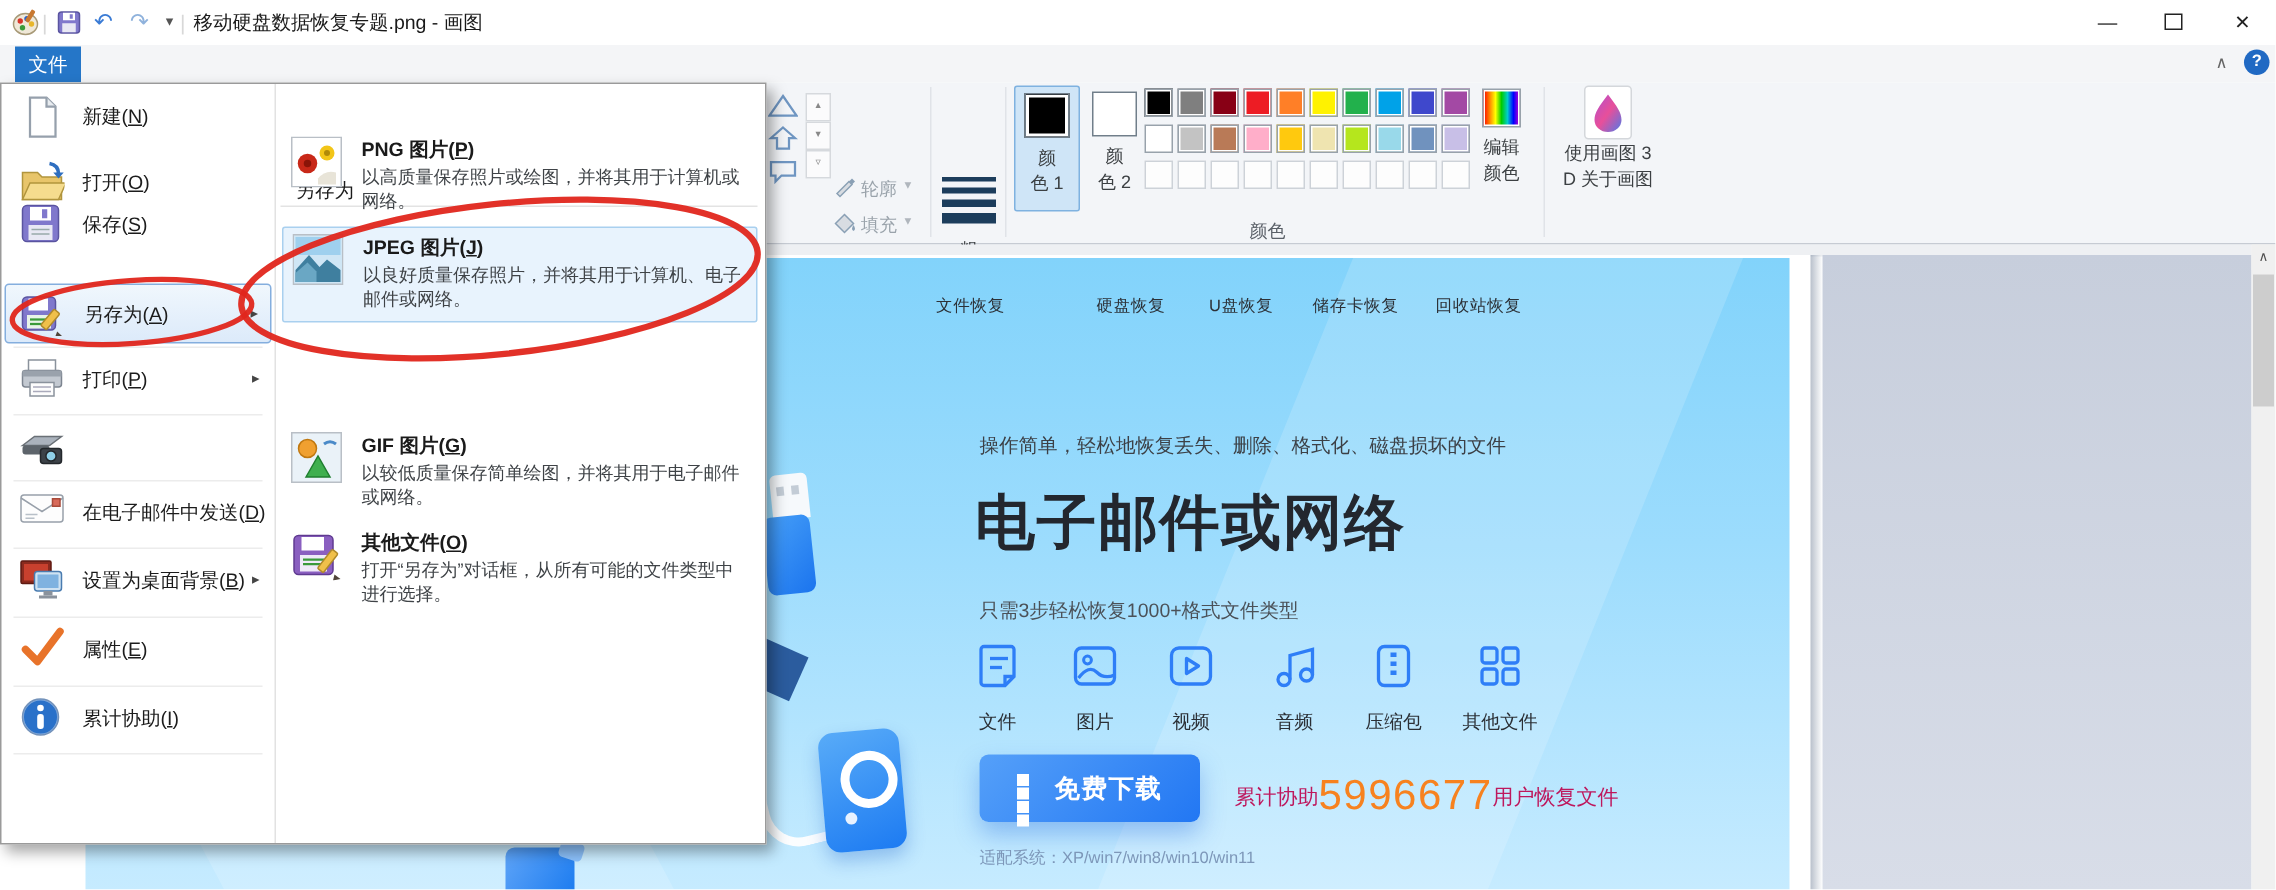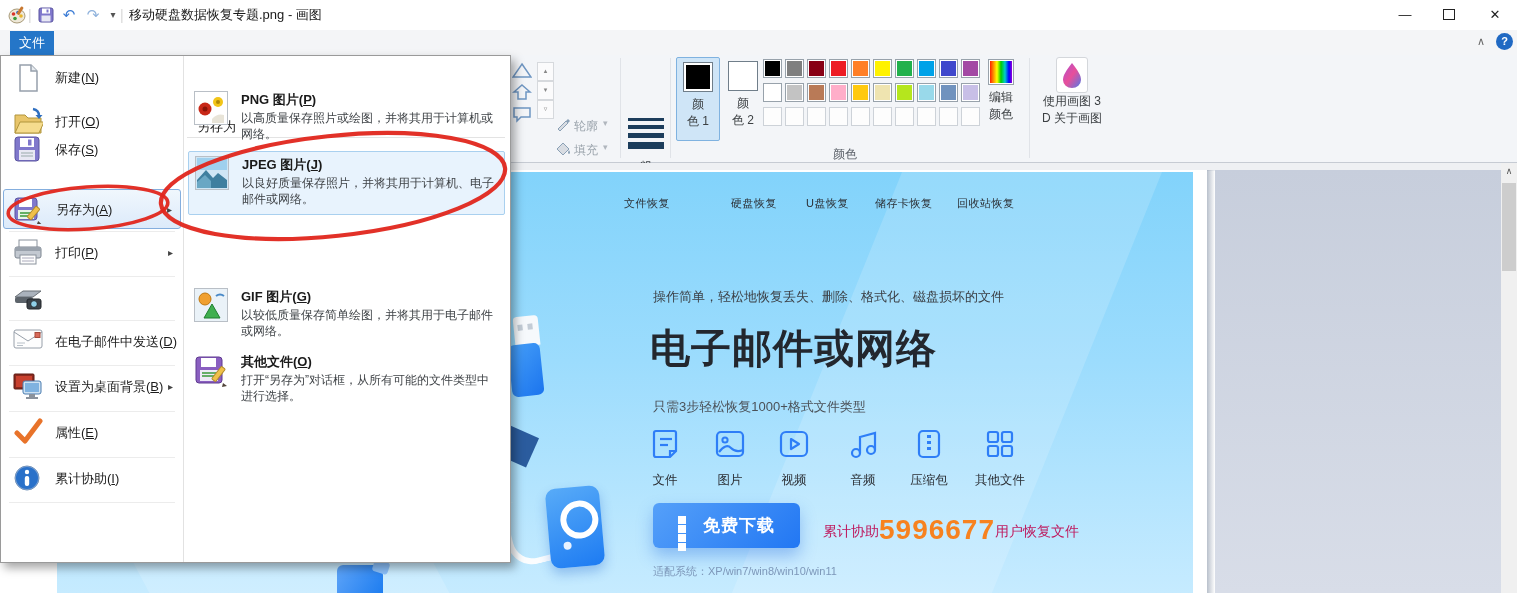--- a/index.html
+++ b/index.html
@@ -61,21 +61,21 @@
   .subheading{left:653px;top:398px;font-size:13px;color:#4b5158}
   .ft-item{position:absolute;top:428px;width:64px;text-align:center}
   .ft-label{display:block;margin-top:8px;font-size:12.5px;color:#2b2f35}
   .dl-btn{left:653px;top:503px;width:147px;height:45px;border-radius:6px;color:#fff;
           background:linear-gradient(135deg,#55a0f9,#2277f3);box-shadow:0 8px 16px rgba(30,100,220,.35);
           text-align:center;line-height:45px;font-size:17px;font-weight:bold;letter-spacing:1px}
   .winlogo{display:inline-block;width:17px;height:17px;vertical-align:-2px;margin-right:8px}
   .winlogo i{display:block;float:left;width:8px;height:8px;background:#fff;margin:0 1px 1px 0}
   .stats{left:823px;top:514px;height:34px;white-space:nowrap}
   .stats .pre,.stats .suf{font-size:14px;color:#be185d;vertical-align:baseline}
-  .stats .num{font-size:28px;font-weight:bold;vertical-align:-3px;letter-spacing:1px}
+  .stats .num{font-size:28px;font-weight:normal;vertical-align:-3px;letter-spacing:1px}
   .sysnote{left:653px;top:564px;font-size:11px;color:#7d97b9}
   
   .usb-cap{left:514px;top:316px;width:25px;height:30px;background:#f6f9fc;border-radius:4px 4px 0 0;transform:rotate(-6deg)}
   .usb-cap i{position:absolute;width:5px;height:6px;background:#c3ccd6;top:8px}
   .usb-body{left:510px;top:344px;width:32px;height:52px;border-radius:6px;transform:rotate(-6deg);
             background:linear-gradient(135deg,#47a0f8,#1b74ee)}
   .wedge{left:500px;top:430px;width:34px;height:32px;background:#2b5c9e;transform:rotate(24deg)}
   .magtile{left:548px;top:487px;width:54px;height:80px;border-radius:10px;transform:rotate(-5deg);
            background:linear-gradient(160deg,#58abf8,#1d7bf2);box-shadow:0 6px 12px rgba(20,90,200,.3)}
   .maglens{position:absolute;left:13px;top:14px;width:26px;height:26px;border:6px solid #fff;border-radius:50%}

